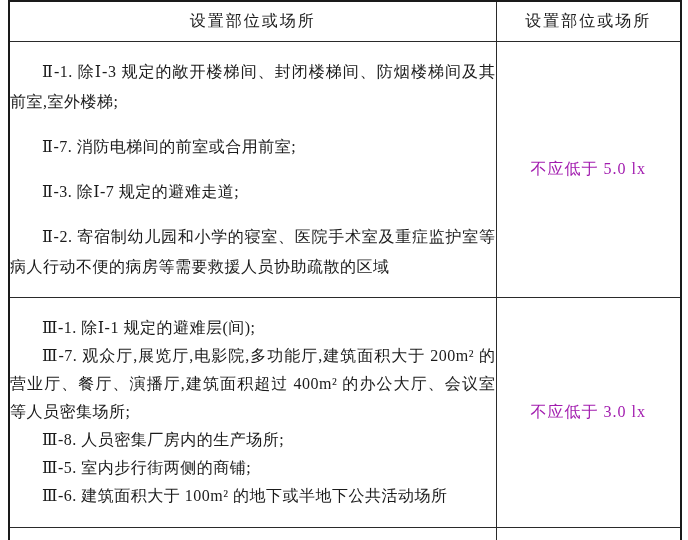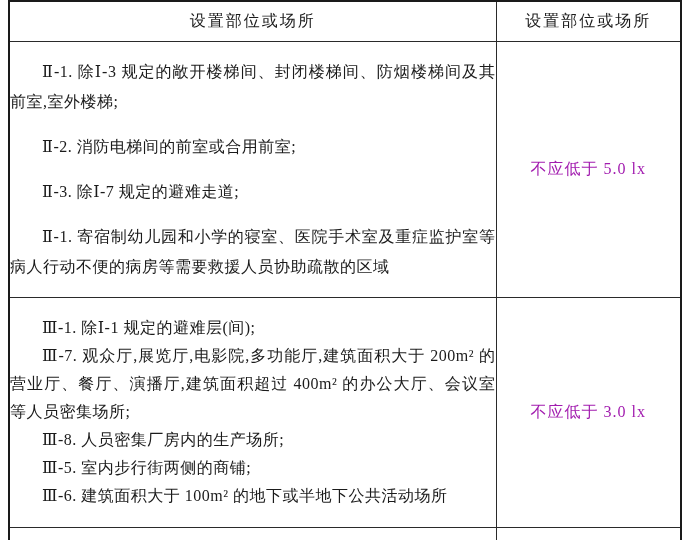--- a/index.html
+++ b/index.html
@@ -90,23 +90,23 @@
     <thead>
       <tr class="header-row">
         <th>设置部位或场所</th>
         <th>设置部位或场所</th>
       </tr>
     </thead>
     <tbody>
       <tr class="section-2">
         <td class="loc-cell">
           <p>Ⅱ-1. 除Ⅰ-3 规定的敞开楼梯间、封闭楼梯间、防烟楼梯间及其前室,室外楼梯;</p>
-          <p>Ⅱ-2. 消防电梯间的前室或合用前室;</p>
+          <p>Ⅱ-7. 消防电梯间的前室或合用前室;</p>
           <p>Ⅱ-3. 除Ⅰ-7 规定的避难走道;</p>
-          <p>Ⅱ-1. 寄宿制幼儿园和小学的寝室、医院手术室及重症监护室等病人行动不便的病房等需要救援人员协助疏散的区域</p>
+          <p>Ⅱ-2. 寄宿制幼儿园和小学的寝室、医院手术室及重症监护室等病人行动不便的病房等需要救援人员协助疏散的区域</p>
         </td>
         <td class="lux-cell">不应低于 5.0 lx</td>
       </tr>
       <tr class="section-3">
         <td class="loc-cell">
           <p>Ⅲ-1. 除Ⅰ-1 规定的避难层(间);</p>
           <p>Ⅲ-7. 观众厅,展览厅,电影院,多功能厅,建筑面积大于 200m² 的营业厅、餐厅、演播厅,建筑面积超过 400m² 的办公大厅、会议室等人员密集场所;</p>
           <p>Ⅲ-8. 人员密集厂房内的生产场所;</p>
           <p>Ⅲ-5. 室内步行街两侧的商铺;</p>
           <p>Ⅲ-6. 建筑面积大于 100m² 的地下或半地下公共活动场所</p>

